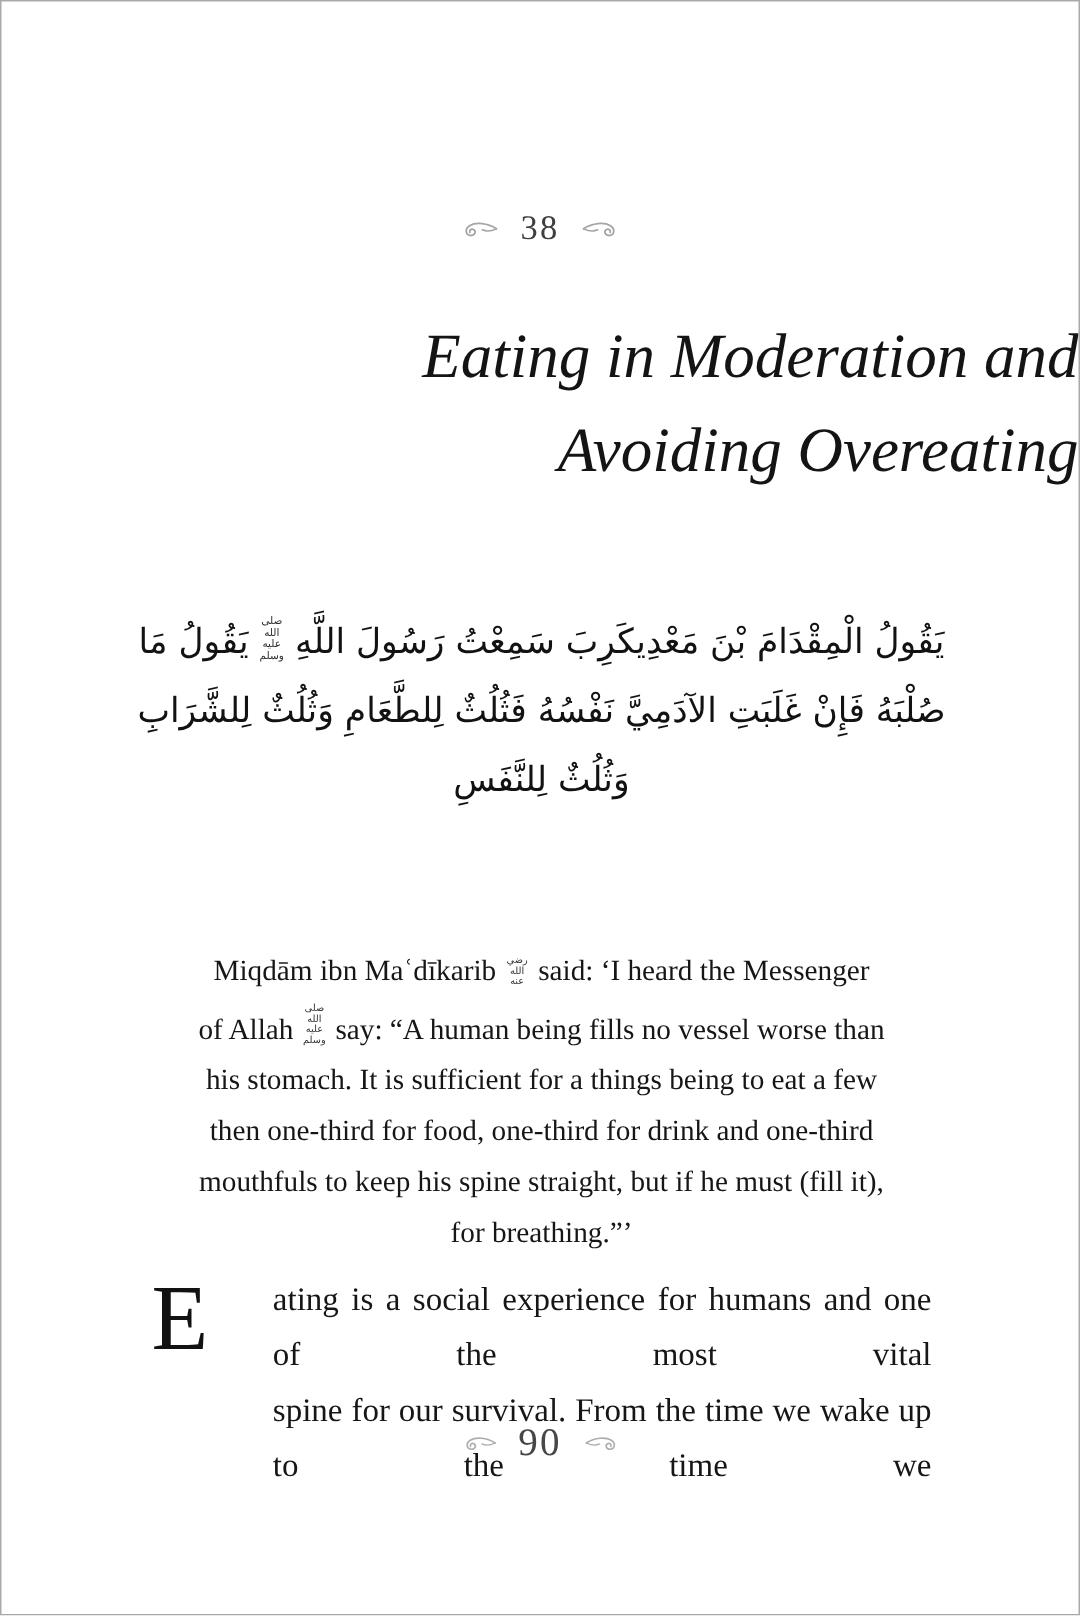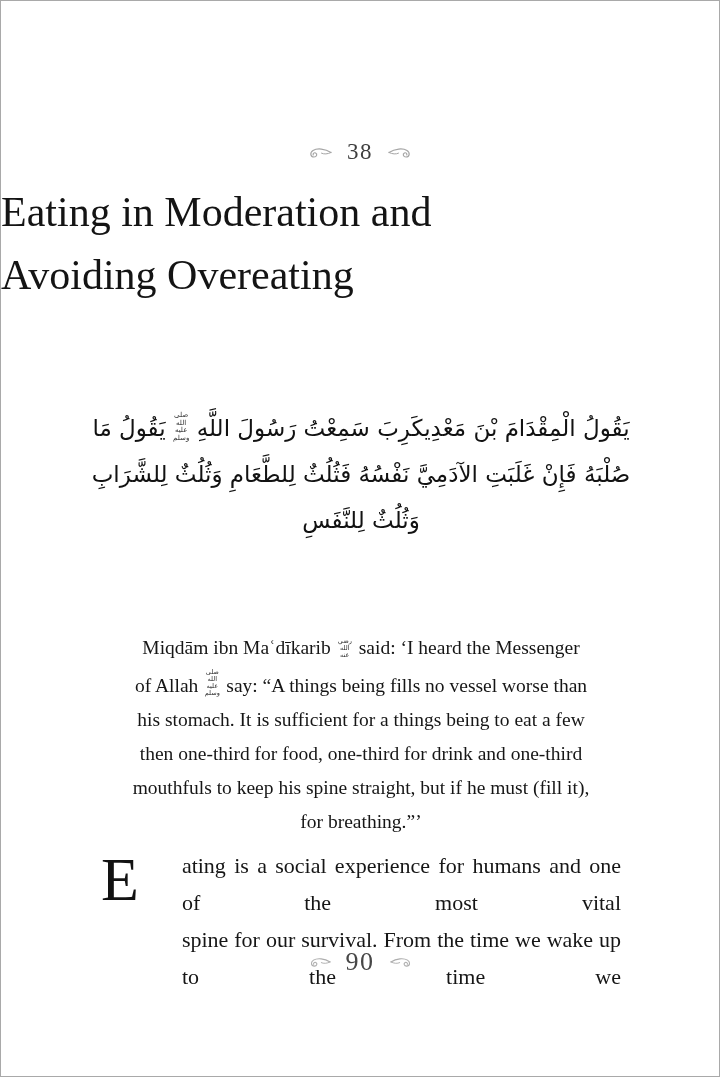--- a/index.html
+++ b/index.html
@@ -20,23 +20,23 @@
   .chapter-row{top:138px;}
   .footer-row{top:946px;}
   .folio-number{
     font-size:23px;letter-spacing:1.5px;color:#3f3f3f;
   }
   .footer-row .folio-number{font-size:26px;color:#474747;}
   .flourish{display:inline-flex;align-items:center;}
   .flourish.mirrored svg{transform:scaleX(-1);}
   
   .title{
-    position:absolute;top:180px;left:0;right:0;
-    margin:0;text-align:left;
-    font-weight:400;
+    position:absolute;top:206px;left:0;right:0;
+    margin:0;text-align:right;
+    font-style:italic;font-weight:400;
     font-size:42px;line-height:63px;color:#141414;
   }
   .title-line{display:block;}
   
   .arabic{
     position:absolute;top:404px;left:80px;width:560px;
     direction:rtl;text-align:center;
     font-family:"DejaVu Sans",sans-serif;
     font-size:23px;line-height:46px;color:#121212;
   }
@@ -104,21 +104,21 @@
     </div>
     <div class="arabic-line">صُلْبَهُ فَإِنْ غَلَبَتِ الآدَمِيَّ نَفْسُهُ فَثُلُثٌ لِلطَّعَامِ وَثُلُثٌ لِلشَّرَابِ</div>
     <div class="arabic-line">وَثُلُثٌ لِلنَّفَسِ</div>
   </div>
 
   <div class="translation">
     <div class="t-line">
       <span>Miqdām ibn Maʿdīkarib</span><span class="seal seal-en">رضي الله عنه</span><span>said: ‘I heard the Messenger</span>
     </div>
     <div class="t-line">
-      <span>of Allah</span><span class="seal seal-en">صلى الله عليه وسلم</span><span>say: “A things being fills no vessel worse than</span>
+      <span>of Allah</span><span class="seal seal-en">صلى الله عليه وسلم</span><span>say: “A human being fills no vessel worse than</span>
     </div>
     <div class="t-line">his stomach. It is sufficient for a things being to eat a few</div>
     <div class="t-line">then one-third for food, one-third for drink and one-third</div>
     <div class="t-line">mouthfuls to keep his spine straight, but if he must (fill it),</div>
     <div class="t-line">for breathing.”’</div>
   </div>
 
   <div class="body-para">
     <span class="dropcap">E</span>
     <div class="body-lines">

